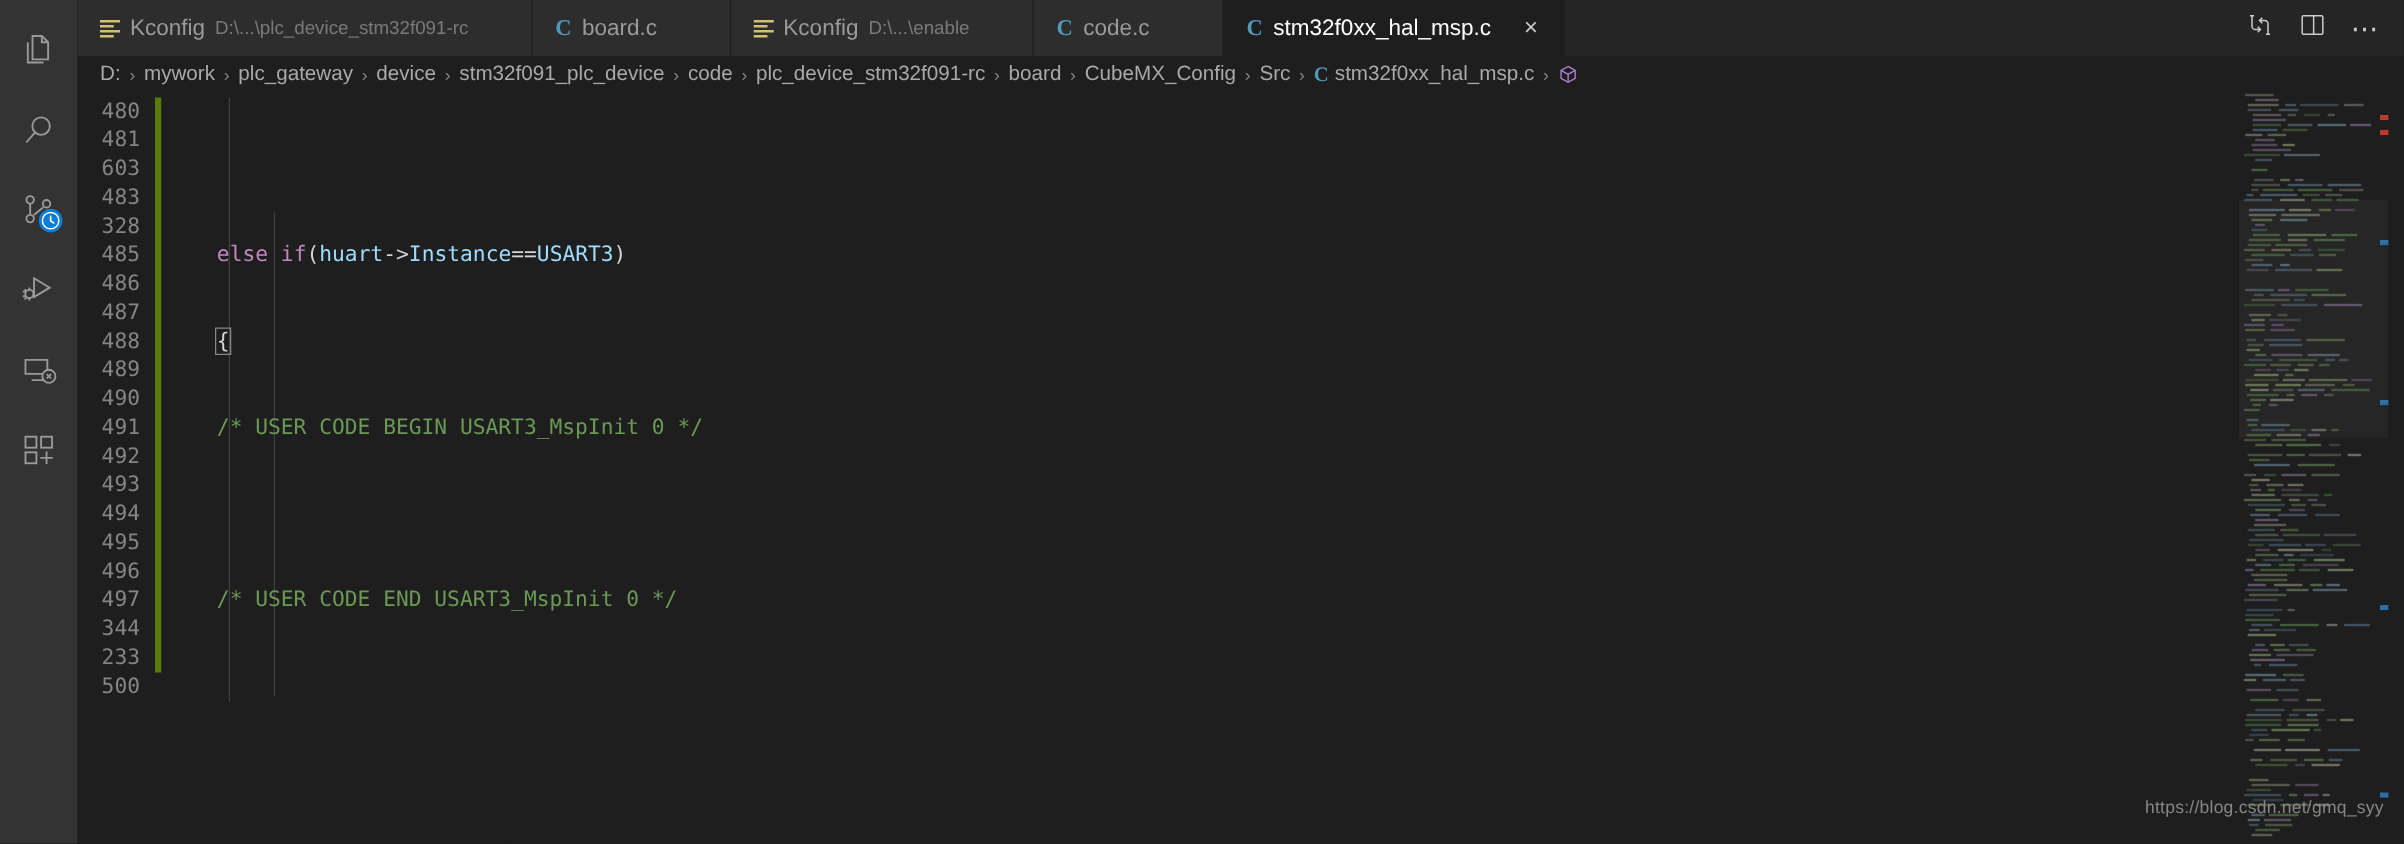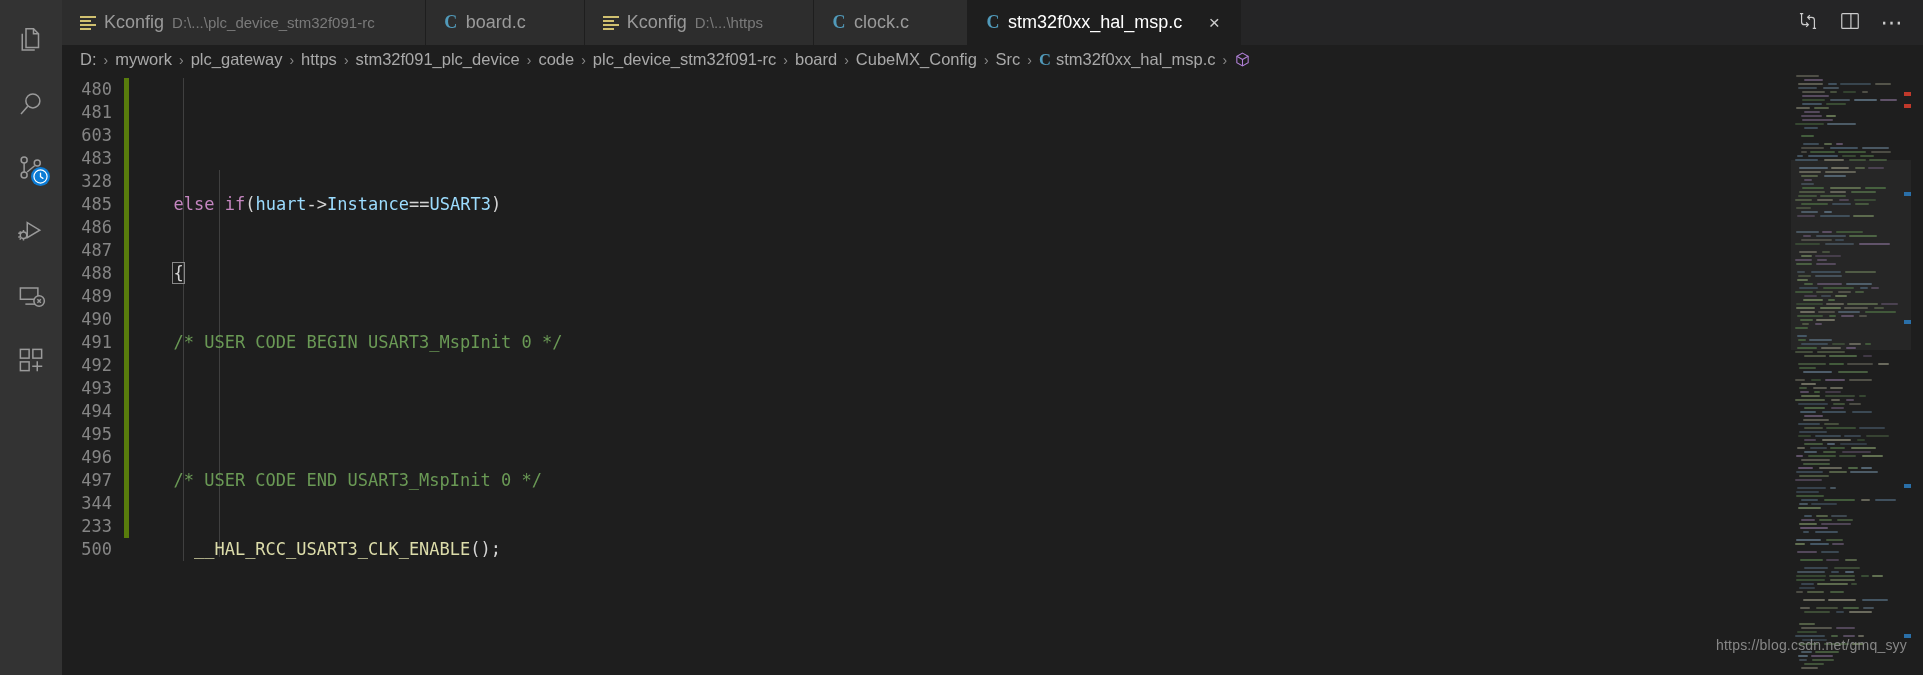--- a/index.html
+++ b/index.html
@@ -245,27 +245,27 @@
         </div>
 
         <div class="tab">
           <span class="icon-cfg">
               <i></i>
               <i></i>
               <i></i>
               <i></i>
             </span>
           <span class="tab-title">Kconfig</span>
-          <span class="tab-desc">D:\...\https</span>
+          <span class="tab-desc">D:\...\enable</span>
           <span class="tab-close">×</span>
         </div>
 
         <div class="tab">
           <span class="icon-c">C</span>
-          <span class="tab-title">clock.c</span>
+          <span class="tab-title">code.c</span>
           <span class="tab-desc"></span>
           <span class="tab-close">×</span>
         </div>
 
         <div class="tab active">
           <span class="icon-c">C</span>
           <span class="tab-title">stm32f0xx_hal_msp.c</span>
           <span class="tab-desc"></span>
           <span class="tab-close">×</span>
         </div>
@@ -296,21 +296,21 @@
       </div>
     </div>
 
     <div class="breadcrumbs">
       <span class="crumb">D:</span>
       <span class="crumb-sep">›</span>
       <span class="crumb">mywork</span>
       <span class="crumb-sep">›</span>
       <span class="crumb">plc_gateway</span>
       <span class="crumb-sep">›</span>
-      <span class="crumb">https</span>
+      <span class="crumb">device</span>
       <span class="crumb-sep">›</span>
       <span class="crumb">stm32f091_plc_device</span>
       <span class="crumb-sep">›</span>
       <span class="crumb">code</span>
       <span class="crumb-sep">›</span>
       <span class="crumb">plc_device_stm32f091-rc</span>
       <span class="crumb-sep">›</span>
       <span class="crumb">board</span>
       <span class="crumb-sep">›</span>
       <span class="crumb">CubeMX_Config</span>
@@ -362,21 +362,20 @@
 
       <div class="code">
         <div class="indent-guide" style="left:36px; height:483px;"></div>
         <div class="indent-guide" style="left:72px; top:96px; height:387px;"></div>
 
         <div class="line"><span class="t-punct">  </span><span class="t-kw">else</span> <span class="t-kw">if</span><span class="t-punct">(</span><span class="t-var">huart</span><span class="t-op">-&gt;</span><span class="t-prop">Instance</span><span class="t-op">==</span><span class="t-var">USART3</span><span class="t-punct">)</span></div>
         <div class="line"><span class="t-punct">  </span><span class="t-punct t-brmatch">{</span></div>
         <div class="line"><span class="t-cmt">  /* USER CODE BEGIN USART3_MspInit 0 */</span></div>
         <div class="line"><span class="t-punct"> </span></div>
         <div class="line"><span class="t-cmt">  /* USER CODE END USART3_MspInit 0 */</span></div>
-        <div class="line"><span class="t-punct">    </span><span class="t-macro">__HAL_RCC_USART3_CLK_ENABLE</span><span class="t-punct">();</span></div>
         
         
         
         
         
         
         
         
         
         

